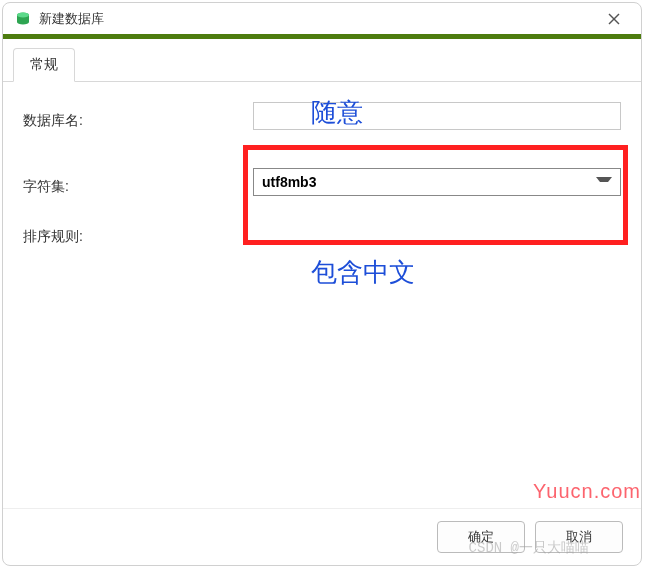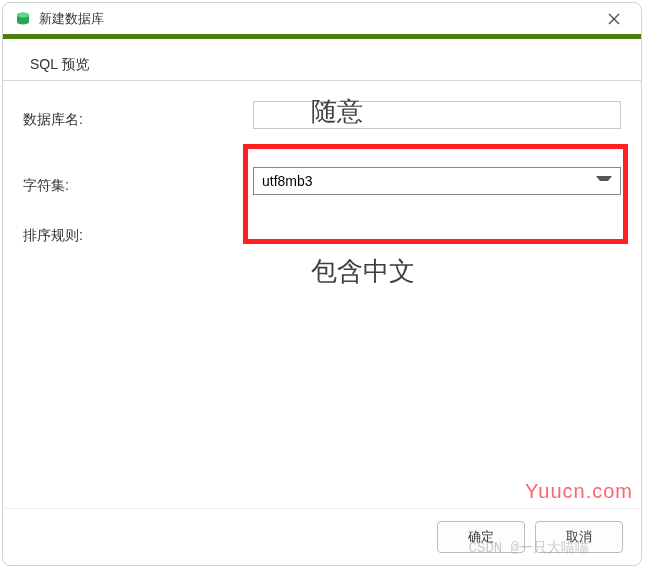--- a/index.html
+++ b/index.html
@@ -123,35 +123,36 @@
       height: 5px;
       background: none;
       border-left: 4px solid transparent;
       border-right: 4px solid transparent;
       border-top: 5px solid #555;
       border-bottom: none;
     }
     .form-select-wrapper {
       flex: 1;
       display: flex;
+      font-weight: bold;
     }
     .red-box {
       position: absolute;
       border: 5px solid #ff2020;
       pointer-events: none;
     }
     .red-box-1 {
       left: 240px;
       top: 63px;
       width: 385px;
       height: 100px;
     }
     .annotation {
       position: absolute;
-      color: #404040;
+      color: #1d4ed8;
       font-size: 26px;
       font-weight: 500;
       pointer-events: none;
     }
     .annotation-1 {
       left: 308px;
       top: 13px;
     }
     .annotation-2 {
       left: 308px;
@@ -177,21 +178,21 @@
       justify-content: center;
       color: #333;
     }
     .watermark {
       position: absolute;
       color: rgba(200, 50, 50, 0.4);
       font-size: 13px;
       pointer-events: none;
     }
     .wm-yuucn {
-      right: 14px;
+      right: 6px;
       bottom: 70px;
       color: #fc646e;
       font-size: 20px;
       font-weight: 500;
       letter-spacing: 1px;
     }
     .wm-csdn {
       right: 58px;
       bottom: 16px;
       color: rgba(160, 160, 160, 0.55);
@@ -217,22 +218,22 @@
     <span class="title-text">新建数据库</span>
     <div class="close-btn">
       <svg width="12" height="12" viewBox="0 0 12 12">
         <line x1="1" y1="1" x2="11" y2="11" stroke="#555" stroke-width="1.4"></line>
         <line x1="11" y1="1" x2="1" y2="11" stroke="#555" stroke-width="1.4"></line>
       </svg>
     </div>
   </div>
 
   <div class="tabs">
-    <div class="tab">
-      <span>SQL 预览</span>
+    <div class="tab active">
+      <span>常规</span>
     </div>
   </div>
 
   <div class="content">
     <div class="form-row">
       <div class="form-label">数据库名:</div>
       <input class="form-input" type="text" value="" style="">
     </div>
 
     <div class="row-group">

